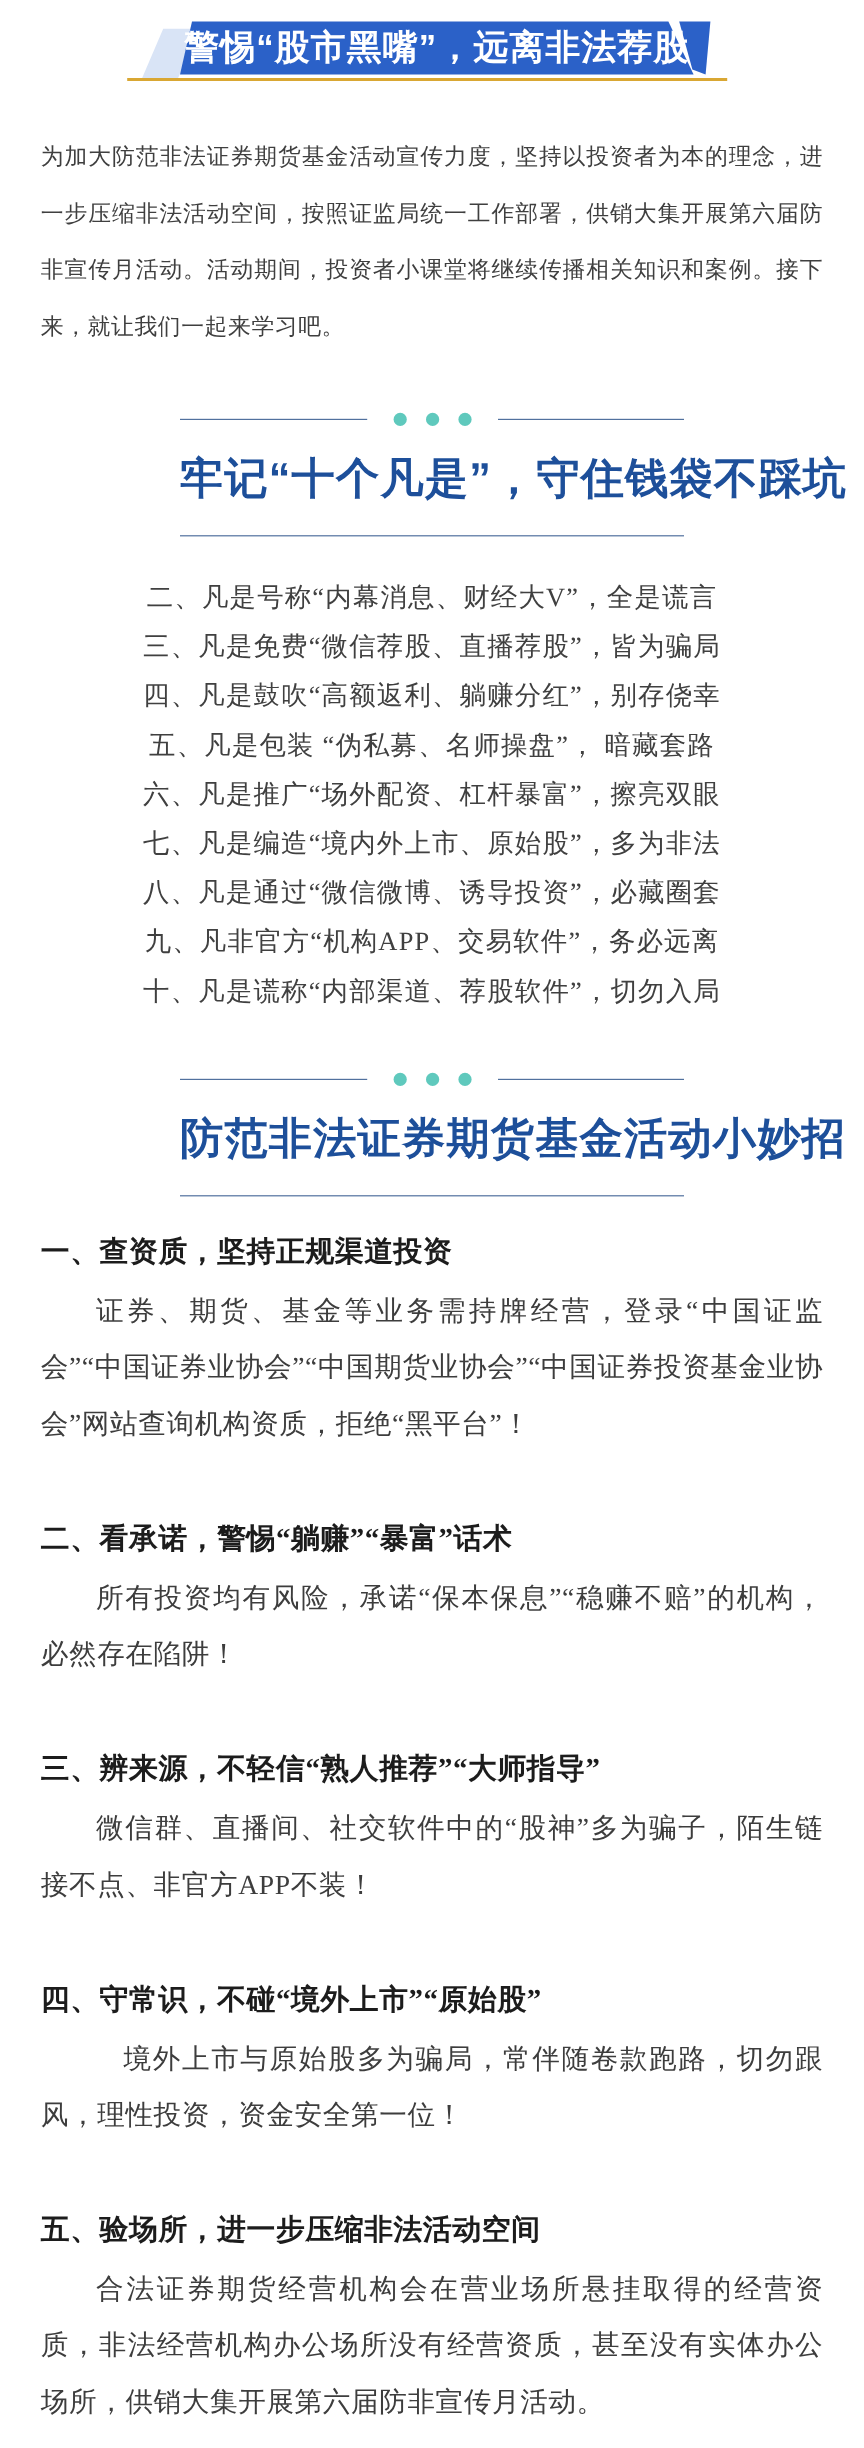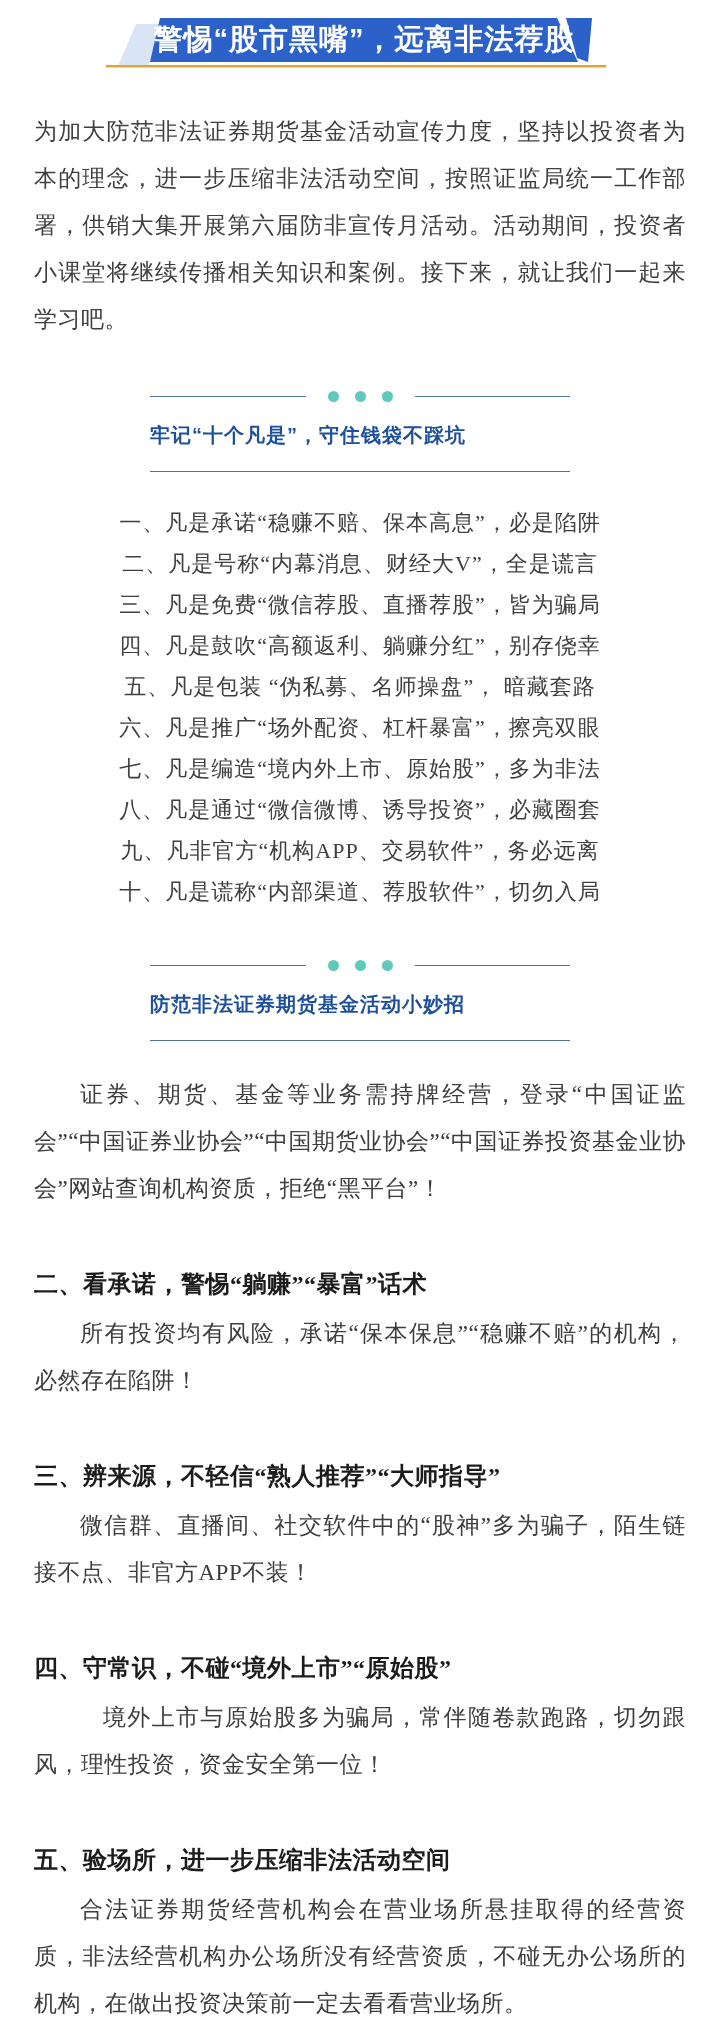--- a/index.html
+++ b/index.html
@@ -26,33 +26,33 @@
   .banner-title{
     position:absolute;left:150px;top:10px;width:428px;height:44px;
     display:flex;align-items:center;justify-content:center;
     color:#ffffff;font-weight:bold;font-size:29px;letter-spacing:1px;
     white-space:nowrap;
   }
 
   
   .intro{
     margin:34px 34px 0 34px;
-    font-size:23px;line-height:47px;color:#3f3f3f;
+    font-size:19px;line-height:47px;color:#3f3f3f;
     text-align:justify;letter-spacing:0.5px;
   }
 
   
   .section-header{width:420px;margin:48px auto 0 auto;}
   .sh-top{display:flex;align-items:center;}
   .sh-line{flex:1;height:1px;background:var(--line-blue);}
   .sh-dots{display:flex;gap:16px;margin:0 22px;}
   .sh-dot{width:11px;height:11px;border-radius:50%;background:var(--dot-teal);}
   .sh-title{
     text-align:left;color:var(--title-blue);
-    font-size:20px;font-weight:bold;letter-spacing:1px;
+    font-size:36px;font-weight:bold;letter-spacing:1px;
     margin:20px 0 22px 0;white-space:nowrap;
   }
   .sh-bottom{height:1px;background:var(--line-blue);}
 
   
   .ten-list{
     margin-top:30px;text-align:center;
     font-family:"Liberation Serif","DejaVu Serif",serif;
     font-size:22px;line-height:41px;color:#404040;letter-spacing:1px;
     white-space:nowrap;
@@ -98,21 +98,20 @@
       <span class="sh-dot"></span>
       <span class="sh-dot"></span>
     </div>
     <div class="sh-line"></div>
   </div>
   <div class="sh-title">牢记“十个凡是”，守住钱袋不踩坑</div>
   <div class="sh-bottom"></div>
 </div>
 
 <div class="ten-list">
-  <div>一、凡是承诺“稳赚不赔、保本高息”，必是陷阱</div>
   <div>二、凡是号称“内幕消息、财经大V”，全是谎言</div>
   <div>三、凡是免费“微信荐股、直播荐股”，皆为骗局</div>
   <div>四、凡是鼓吹“高额返利、躺赚分红”，别存侥幸</div>
   <div>五、凡是包装 “伪私募、名师操盘”， 暗藏套路</div>
   <div>六、凡是推广“场外配资、杠杆暴富”，擦亮双眼</div>
   <div>七、凡是编造“境内外上市、原始股”，多为非法</div>
   <div>八、凡是通过“微信微博、诱导投资”，必藏圈套</div>
   <div>九、凡非官方“机构APP、交易软件”，务必远离</div>
   <div>十、凡是谎称“内部渠道、荐股软件”，切勿入局</div>
 </div>
@@ -126,32 +125,33 @@
       <span class="sh-dot"></span>
     </div>
     <div class="sh-line"></div>
   </div>
   <div class="sh-title">防范非法证券期货基金活动小妙招</div>
   <div class="sh-bottom"></div>
 </div>
 
 <div class="tips">
   <div class="tip">
+    <div class="tip-heading">一、查资质，坚持正规渠道投资</div>
     <p class="tip-body">证券、期货、基金等业务需持牌经营，登录“中国证监会”“中国证券业协会”“中国期货业协会”“中国证券投资基金业协会”网站查询机构资质，拒绝“黑平台”！</p>
   </div>
   <div class="tip">
     <div class="tip-heading">二、看承诺，警惕“躺赚”“暴富”话术</div>
     <p class="tip-body">所有投资均有风险，承诺“保本保息”“稳赚不赔”的机构，必然存在陷阱！</p>
   </div>
   <div class="tip">
     <div class="tip-heading">三、辨来源，不轻信“熟人推荐”“大师指导”</div>
     <p class="tip-body">微信群、直播间、社交软件中的“股神”多为骗子，陌生链接不点、非官方APP不装！</p>
   </div>
   <div class="tip">
     <div class="tip-heading">四、守常识，不碰“境外上市”“原始股”</div>
     <p class="tip-body indent-3">境外上市与原始股多为骗局，常伴随卷款跑路，切勿跟风，理性投资，资金安全第一位！</p>
   </div>
   <div class="tip">
     <div class="tip-heading">五、验场所，进一步压缩非法活动空间</div>
-    <p class="tip-body">合法证券期货经营机构会在营业场所悬挂取得的经营资质，非法经营机构办公场所没有经营资质，不碰无办公场所的机构，在做出投资决策前一定去看看营业场所。</p>
+    <p class="tip-body">合法证券期货经营机构会在营业场所悬挂取得的经营资质，非法经营机构办公场所没有经营资质，甚至没有实体办公场所，供销大集开展第六届防非宣传月活动。</p>
   </div>
 
 </div>
 
 </body></html>

